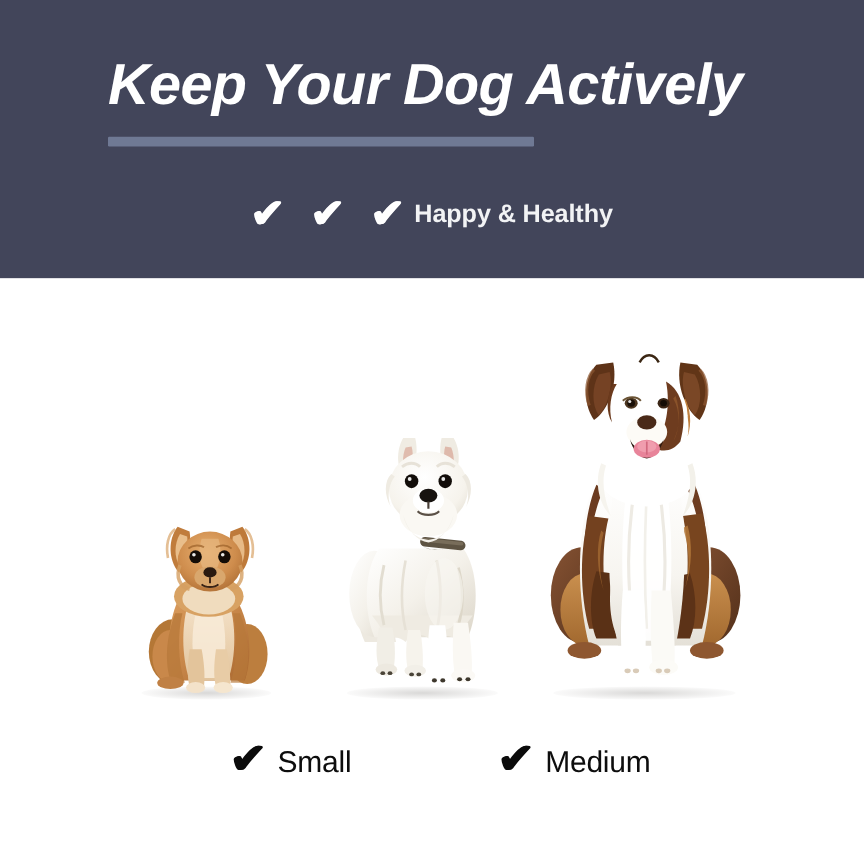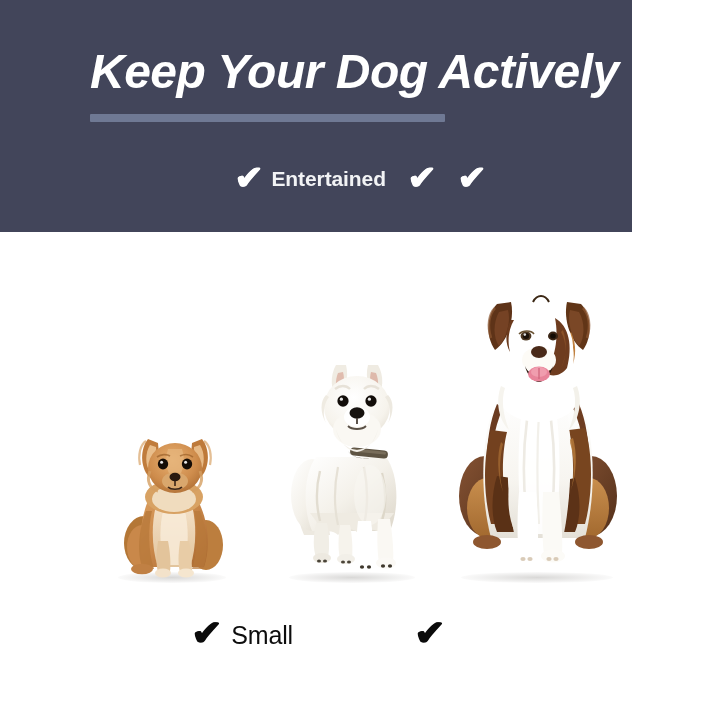--- a/index.html
+++ b/index.html
@@ -17,21 +17,21 @@
     height: 720px;
     background: #ffffff;
     overflow: hidden;
   }
 
   
   .header {
     position: absolute;
     left: 0;
     top: 0;
-    width: 632px;
+    width: 720px;
     height: 232px;
     background: #42455A;
     box-sizing: border-box;
     padding-left: 44px;
   }
   .header-title {
     position: absolute;
     left: 90px;
     top: 47px;
     font-family: "Liberation Sans", sans-serif;
@@ -153,29 +153,29 @@
   <div class="header">
 
     <div class="header-title">Keep Your Dog Actively</div>
 
     <div class="title-rule"></div>
 
     <div class="benefits">
 
       <div class="benefit">
         <span class="check-light">✔</span>
-        <span class="benefit-label">Entertained</span>
       </div>
 
       <div class="benefit">
         <span class="check-light">✔</span>
       </div>
 
       <div class="benefit">
         <span class="check-light">✔</span>
+        <span class="benefit-label">Happy &amp; Healthy</span>
       </div>
 
     </div>
   </div>
 
   <div class="stage">
 
     <div class="ground-shadow" style="left:118px; width:108px;"></div>
     <div class="ground-shadow" style="left:289px; width:126px;"></div>
     <div class="ground-shadow" style="left:461px; width:152px;"></div>
@@ -437,17 +437,18 @@
 
   <div class="size-row">
 
     <div class="size-item small">
       <span class="check-dark">✔</span>
       <span class="size-label">Small</span>
     </div>
 
     <div class="size-item medium">
       <span class="check-dark">✔</span>
+      <span class="size-label">Medium</span>
     </div>
 
   </div>
 
 </div>
 
 </body></html>

